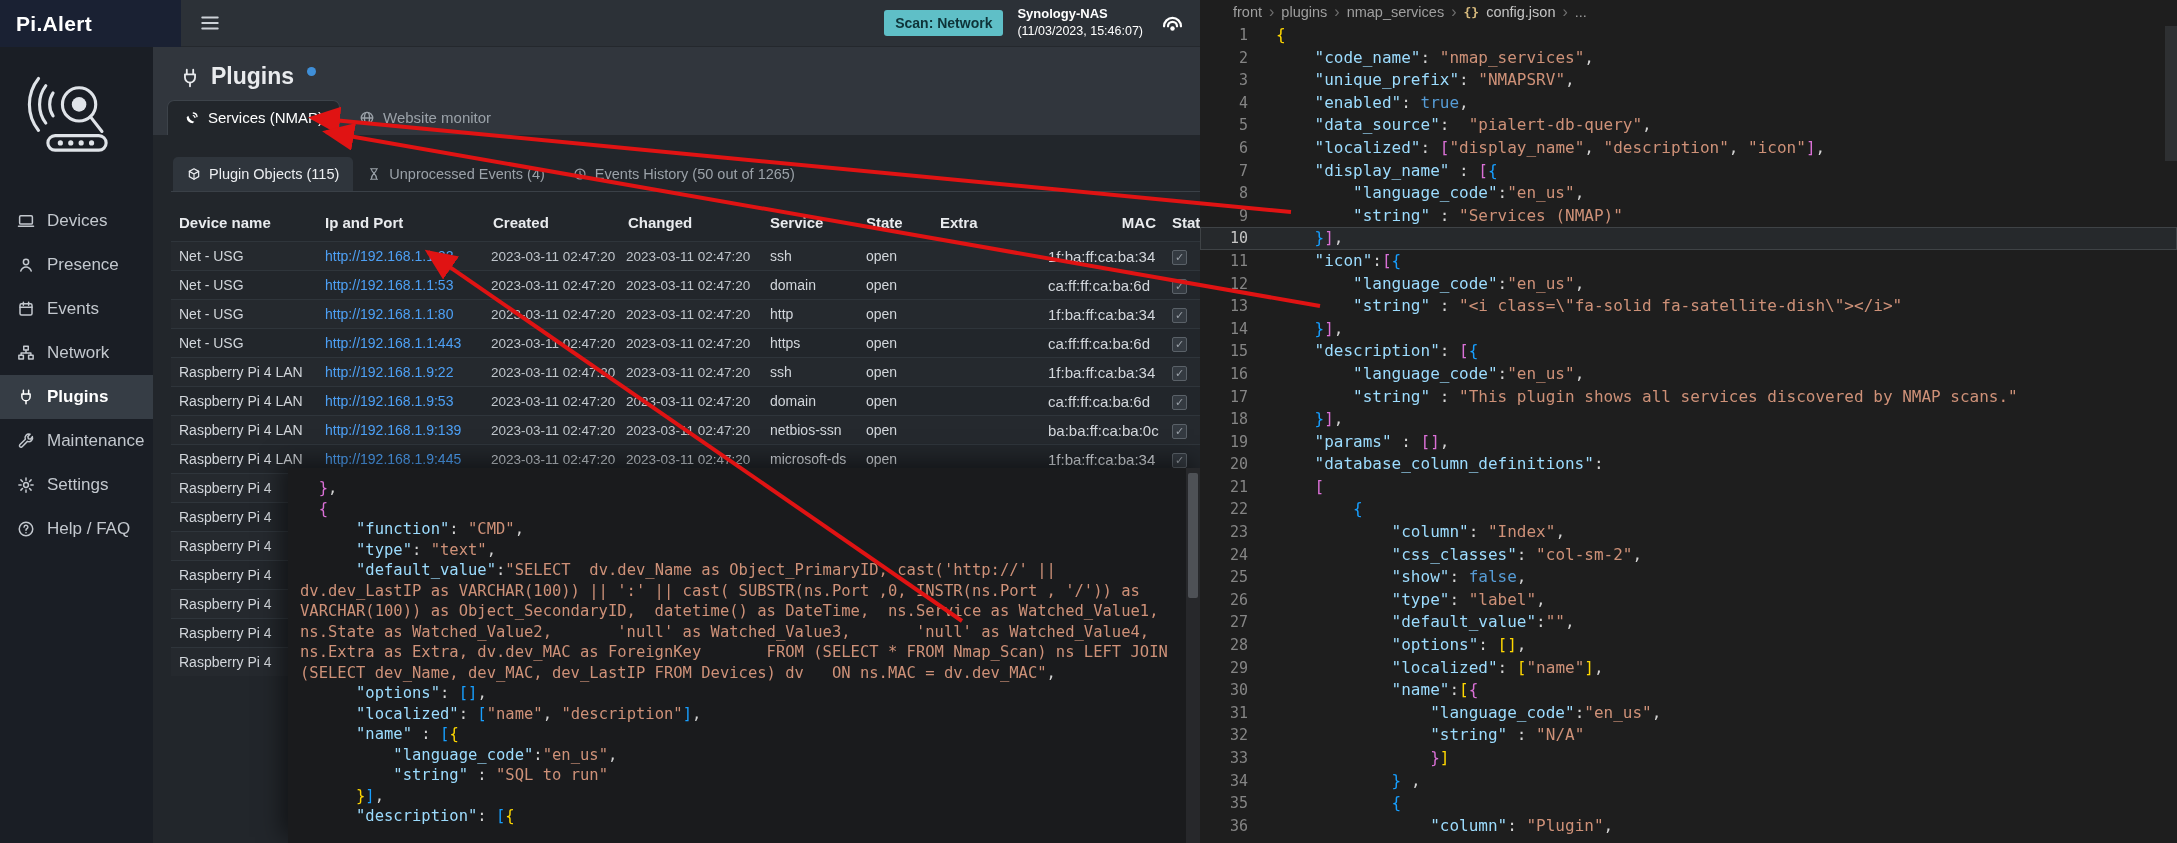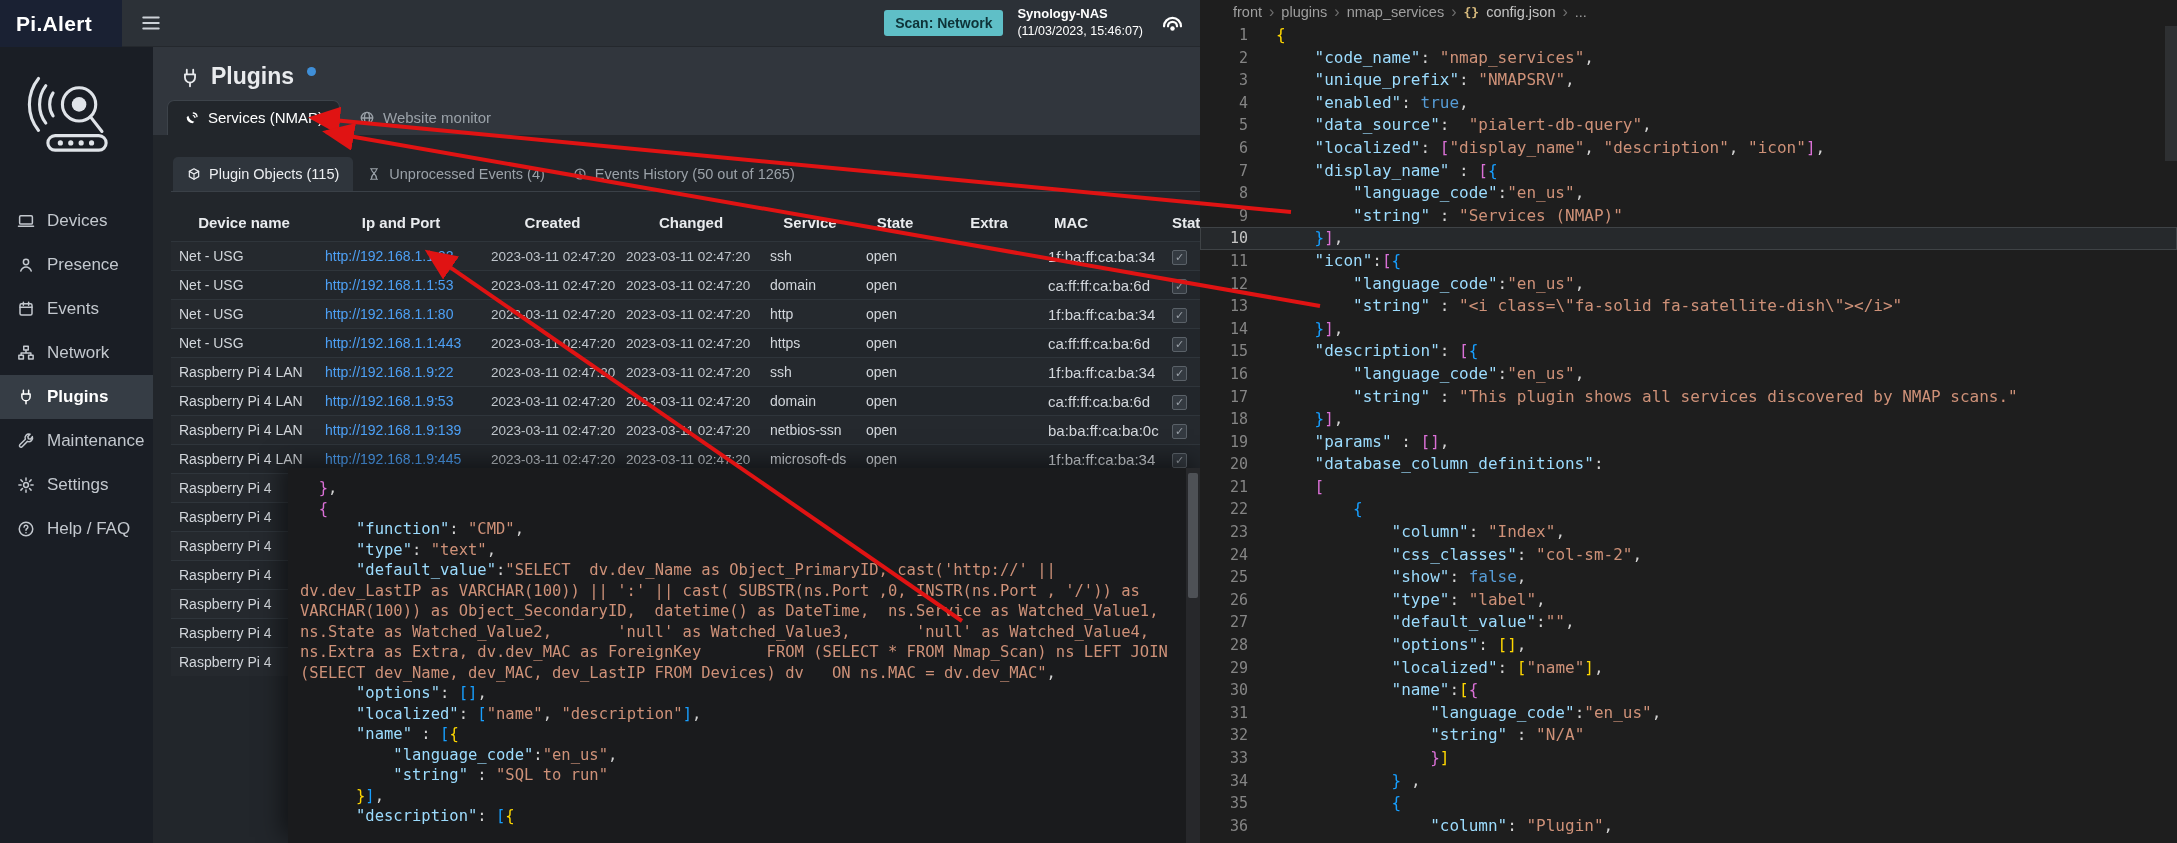--- a/index.html
+++ b/index.html
@@ -2,21 +2,21 @@
 <html><head>
 <meta charset="utf-8">
 <style>
   *{margin:0;padding:0;box-sizing:border-box}
   html,body{width:2177px;height:843px}
   body{position:relative;overflow:hidden;background:#1e1e1e;font-family:"Liberation Sans",sans-serif}
 
   
   .app{position:absolute;left:0;top:0;width:1200px;height:843px;background:#22262b;overflow:hidden}
   .topbar{height:47px;display:flex}
-  .brand{width:122px;background:#1a2133;color:#fff;font-size:21px;font-weight:700;display:flex;align-items:center;padding-left:16px;letter-spacing:.3px;flex:none}
+  .brand{width:181px;background:#1a2133;color:#fff;font-size:21px;font-weight:700;display:flex;align-items:center;padding-left:16px;letter-spacing:.3px;flex:none}
   .topbar-main{flex:1;background:#2c3137;display:flex;align-items:center;border-bottom:1px solid #24282d}
   .hamburger{color:#cdd2d8;width:22px;height:22px;margin-left:18px;cursor:pointer}
   .topbar-sp{flex:1}
   .scan-badge{background:#5fbfc7;color:#0e3338;font-size:14px;font-weight:700;padding:5px 11px;border-radius:3px;cursor:pointer}
   .nas{margin:0 16px 0 14px;color:#fff;font-size:12.5px;line-height:1.3}
   .nas .nas-name{font-size:13px;font-weight:700}
   .nas-icon{color:#fff;width:27px;height:27px;margin-right:14px}
   .icon{display:inline-block}
   .icon svg{width:100%;height:100%;display:block}
 
@@ -36,22 +36,22 @@
   .ptab{display:flex;align-items:center;gap:8px;padding:8px 16px 9px;font-size:15px;color:#9aa1a8;border-radius:7px 7px 0 0;cursor:pointer;border:1px solid transparent;border-bottom:none}
   .ptab .icon{width:16px;height:16px}
   .ptab.active{background:#22262b;color:#fff;border-color:#3d434a}
   .panel{flex:1;background:#22262b;padding:22px 0 0 18px;min-height:0}
   .inner-tabs{display:flex;border-bottom:1px solid #3a4047;margin-right:0;padding-left:2px}
   .itab{display:flex;align-items:center;gap:8px;padding:9px 14px;font-size:14.5px;color:#9aa1a8;cursor:pointer;border-radius:5px 5px 0 0}
   .itab .icon{width:14px;height:14px}
   .itab.active{background:#2f353c;color:#eceef1}
 
   table{border-collapse:collapse;margin-top:12px;table-layout:fixed;width:1047px}
-  th{color:#e9ebee;font-weight:700;font-size:15px;text-align:center;padding:10px 8px;white-space:nowrap}
-  th.c-mac{text-align:left}
+  th{color:#e9ebee;font-weight:700;font-size:15px;text-align:left;padding:10px 8px;white-space:nowrap}
+  th.c-mac{text-align:right}
   td{color:#d2d6db;font-size:14px;padding:5.5px 8px;border-top:1px solid #2f353b;white-space:nowrap;overflow:hidden}
   tbody tr:nth-child(odd){background:rgba(255,255,255,.015)}
   .link{color:#4da0f5;text-decoration:none;cursor:pointer}
   td.dt{color:#c0c6cc;font-size:13.5px;padding-left:6px;padding-right:6px}
   td.mac{font-size:15px;padding-left:2px;padding-right:2px}
   .cb{width:15px;height:15px;background:#343a41;border:1px solid #5a6168;border-radius:2px;color:#9aa1a8;font-size:11px;display:inline-flex;align-items:center;justify-content:center;cursor:pointer}
 
   
   .overlay{position:absolute;left:288px;top:468px;right:0;bottom:0;background:#1a1b1d;z-index:10;box-shadow:-6px -6px 22px rgba(0,0,0,.5);padding:10px 30px 6px 12px;overflow:hidden}
   .ol{font-family:"DejaVu Sans Mono",monospace;font-size:15.5px;line-height:20.5px;white-space:pre-wrap;color:#d4d4d4}

